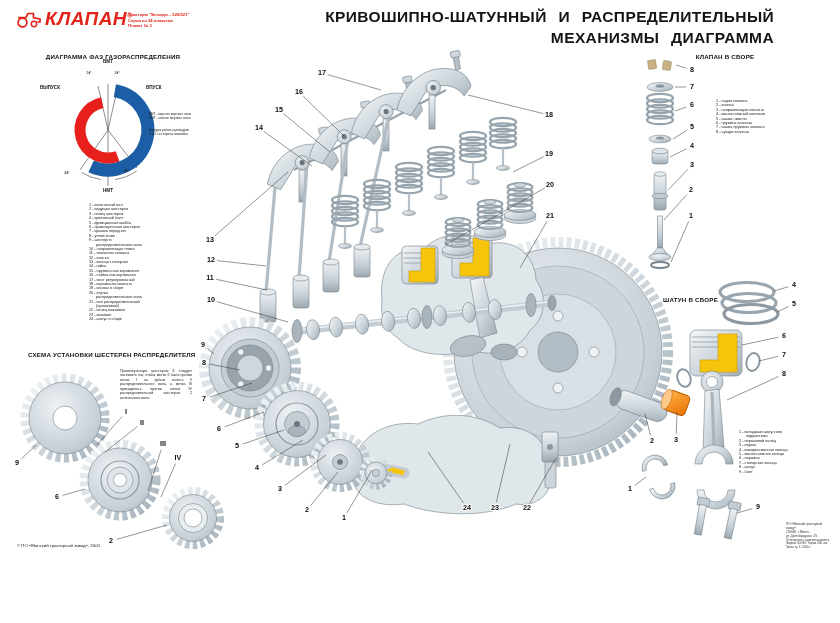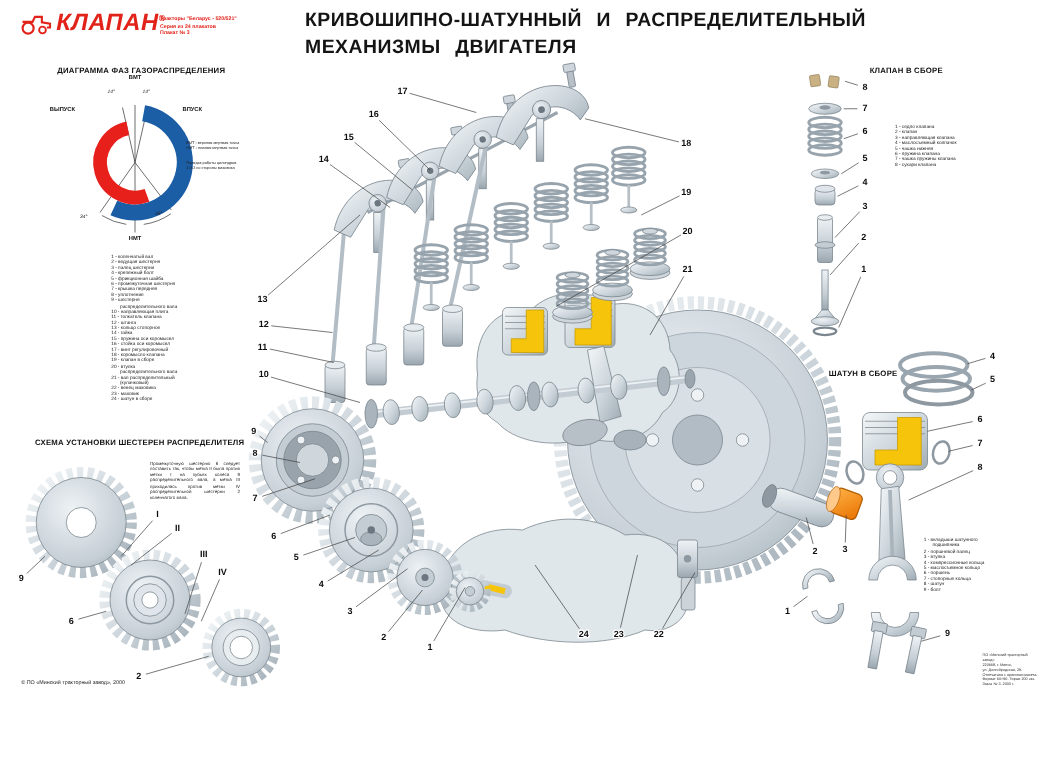--- a/index.html
+++ b/index.html
@@ -4,21 +4,21 @@
 <style>
   html,body{margin:0;padding:0;background:#ffffff;}
   .poster{position:relative;width:840px;height:623px;background:#fff;overflow:hidden;
           font-family:"Liberation Sans",sans-serif;color:#111;}
   .abs{position:absolute;}
   
   .logo-row{left:16px;top:8px;display:flex;align-items:center;gap:3px;}
   .brand{font-size:19px;font-weight:bold;font-style:italic;color:#e2231a;letter-spacing:.5px;}
   .brand sup{font-size:7px;font-style:normal;}
   .series{left:128px;top:12px;color:#e2231a;font-size:4.2px;font-weight:bold;line-height:1.35;width:70px;}
-  .title{left:244px;top:7px;width:540px;text-align:left;font-weight:bold;font-size:15.5px;
+  .title{left:234px;top:7px;width:540px;text-align:right;font-weight:bold;font-size:15.5px;
          letter-spacing:.4px;word-spacing:7px;color:#141414;line-height:1.35;}
   
   .h-sec{font-weight:bold;font-size:6.2px;letter-spacing:.2px;color:#111;}
   
   .tlist{font-size:3.8px;line-height:1.16;color:#1a1a1a;}
   .tlist div{padding-left:7px;text-indent:-7px;}
   .microtxt{font-size:3.1px;line-height:1.3;color:#222;}
   .note{font-size:3.6px;line-height:1.25;text-align:justify;color:#222;}
   .imprint{font-size:3px;line-height:1.3;color:#333;}
   .copyright{font-size:4.3px;color:#222;}
@@ -328,21 +328,21 @@
     </svg>
     <span class="brand"><span>КЛАПАН</span><sup>®</sup></span>
   </div>
   <div class="abs series">
       <div>Тракторы "Беларус - 520/521"</div>
       <div>Серия из 24 плакатов</div>
       <div>Плакат № 3</div>
     </div>
   <div class="abs title">
     <div>КРИВОШИПНО-ШАТУННЫЙ  И  РАСПРЕДЕЛИТЕЛЬНЫЙ</div>
-    <div>МЕХАНИЗМЫ  ДВИГАТЕЛЯ</div>
+    <div>МЕХАНИЗМЫ  ДИАГРАММА</div>
   </div>
 
   <div class="abs h-sec" style="left:28px;top:53px;width:170px;text-align:center">ДИАГРАММА ФАЗ ГАЗОРАСПРЕДЕЛЕНИЯ</div>
   <div class="abs ph-lab" style="left:88px;top:59px;width:40px;text-align:center">ВМТ</div>
   <div class="abs ph-lab" style="left:88px;top:188px;width:40px;text-align:center">НМТ</div>
   <div class="abs ph-lab" style="left:18px;top:85px;width:42px;text-align:right">ВЫПУСК</div>
   <div class="abs ph-lab" style="left:146px;top:85px;width:42px">ВПУСК</div>
   <div class="abs ph-ang" style="left:80px;top:70px;width:18px;text-align:center">14°</div>
   <div class="abs ph-ang" style="left:108px;top:70px;width:18px;text-align:center">14°</div>
   <div class="abs ph-ang" style="left:58px;top:170px;width:18px;text-align:center">34°</div>

